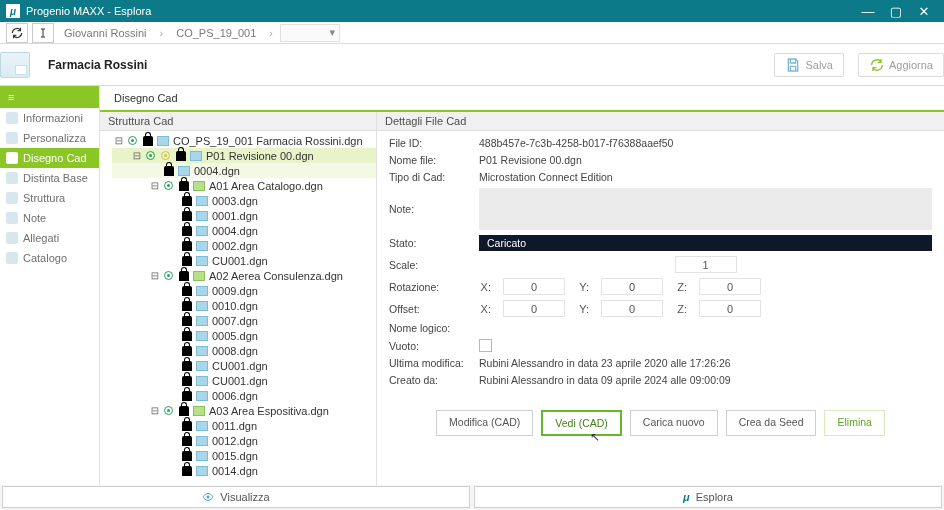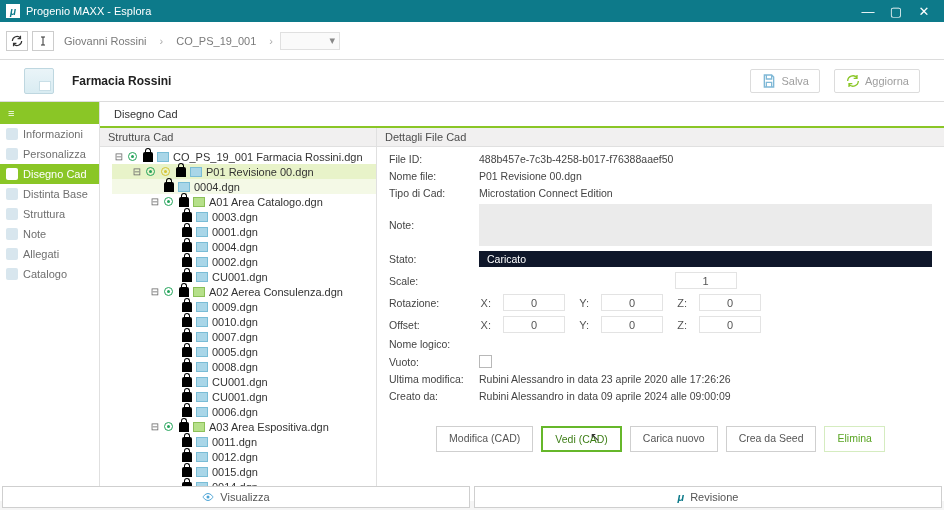--- a/index.html
+++ b/index.html
@@ -5,28 +5,28 @@
 * { margin: 0; padding: 0; box-sizing: border-box; font-family: "Segoe UI", Tahoma, sans-serif; font-size: 11px; }
 body { background: #f5f5f5; width: 944px; height: 510px; overflow: hidden; position: relative; }
 
 
 .titlebar { background: #0d7a8a; color: #fff; height: 22px; display: flex; align-items: center; padding: 0 6px; }
 .titlebar .app-icon { width: 14px; height: 14px; background: #fff; color: #0d7a8a; font-weight: bold; font-style: italic; display: flex; align-items: center; justify-content: center; margin-right: 6px; font-size: 10px; }
 .titlebar .title { flex: 1; }
 .titlebar .win-btn { width: 28px; text-align: center; font-size: 13px; }
 
 
-.toolbar { background: #fff; height: 38px; border-bottom: 1px solid #dcdcdc; display: flex; align-items: center; padding: 0 6px; gap: 4px; }
+.toolbar { background: #fff; height: 22px; border-bottom: 1px solid #dcdcdc; display: flex; align-items: center; padding: 0 6px; gap: 4px; }
 .toolbar .tb-btn { width: 22px; height: 20px; border: 1px solid #ccc; display: flex; align-items: center; justify-content: center; background: #fff; }
 .toolbar .bc { color: #7a7a7a; padding: 0 6px; }
 .toolbar .bc-sep { color: #aaa; padding: 0 3px; }
 .toolbar .dd { width: 60px; height: 18px; border: 1px solid #e0e0e0; background: #fafafa; display: flex; align-items: center; justify-content: flex-end; padding-right: 4px; color: #888; }
 
 
-.header-band { background: #fff; height: 42px; border-bottom: 1px solid #dcdcdc; display: flex; align-items: center; padding: 0 24px; }
+.header-band { background: #fff; height: 42px; border-bottom: 1px solid #dcdcdc; display: flex; align-items: center; padding: 0 0; }
 .hb-icon { width: 30px; height: 26px; border: 1px solid #bed7e0; background: linear-gradient(#eaf4f8,#d9ecf2); margin-right: 18px; border-radius: 2px; position: relative; }
 .hb-icon::after { content: ""; position: absolute; right: 2px; bottom: 2px; width: 10px; height: 8px; background: #fff; border: 1px solid #c9dfe7; }
 .hb-title { font-weight: 600; font-size: 12px; color: #222; flex: 1; }
 .header-btn { display: flex; align-items: center; gap: 4px; border: 1px solid #dcdcdc; padding: 3px 10px; margin-left: 14px; color: #9e9e9e; border-radius: 2px; }
 .header-btn .ico { width: 16px; height: 16px; }
 
 
 .content-row { display: flex; height: 399px; }
 .sidebar { width: 100px; background: #fff; border-right: 1px solid #e0e0e0; }
 .hamburger { background: #8ac626; height: 22px; display: flex; align-items: center; padding-left: 8px; color: #fff; }
@@ -436,17 +436,17 @@
 <div class="bottom">
   <div class="bbtn">
     <svg class="bico" viewBox="0 0 24 24">
         <circle cx="12" cy="12" r="3" fill="#4aa3d6"></circle>
         <path fill="none" stroke="#4aa3d6" stroke-width="2" d="M2 12s4-7 10-7 10 7 10 7-4 7-10 7S2 12 2 12z"></path>
       </svg>
     <span>Visualizza</span>
   </div>
   <div class="bbtn">
     <span style="color:#0d7a8a;font-style:italic;font-weight:bold;">μ</span>
-    <span>Revisione</span>
+    <span>Esplora</span>
   </div>
 </div>
 
 <div class="cursor">↖</div>
 
 </body></html>

